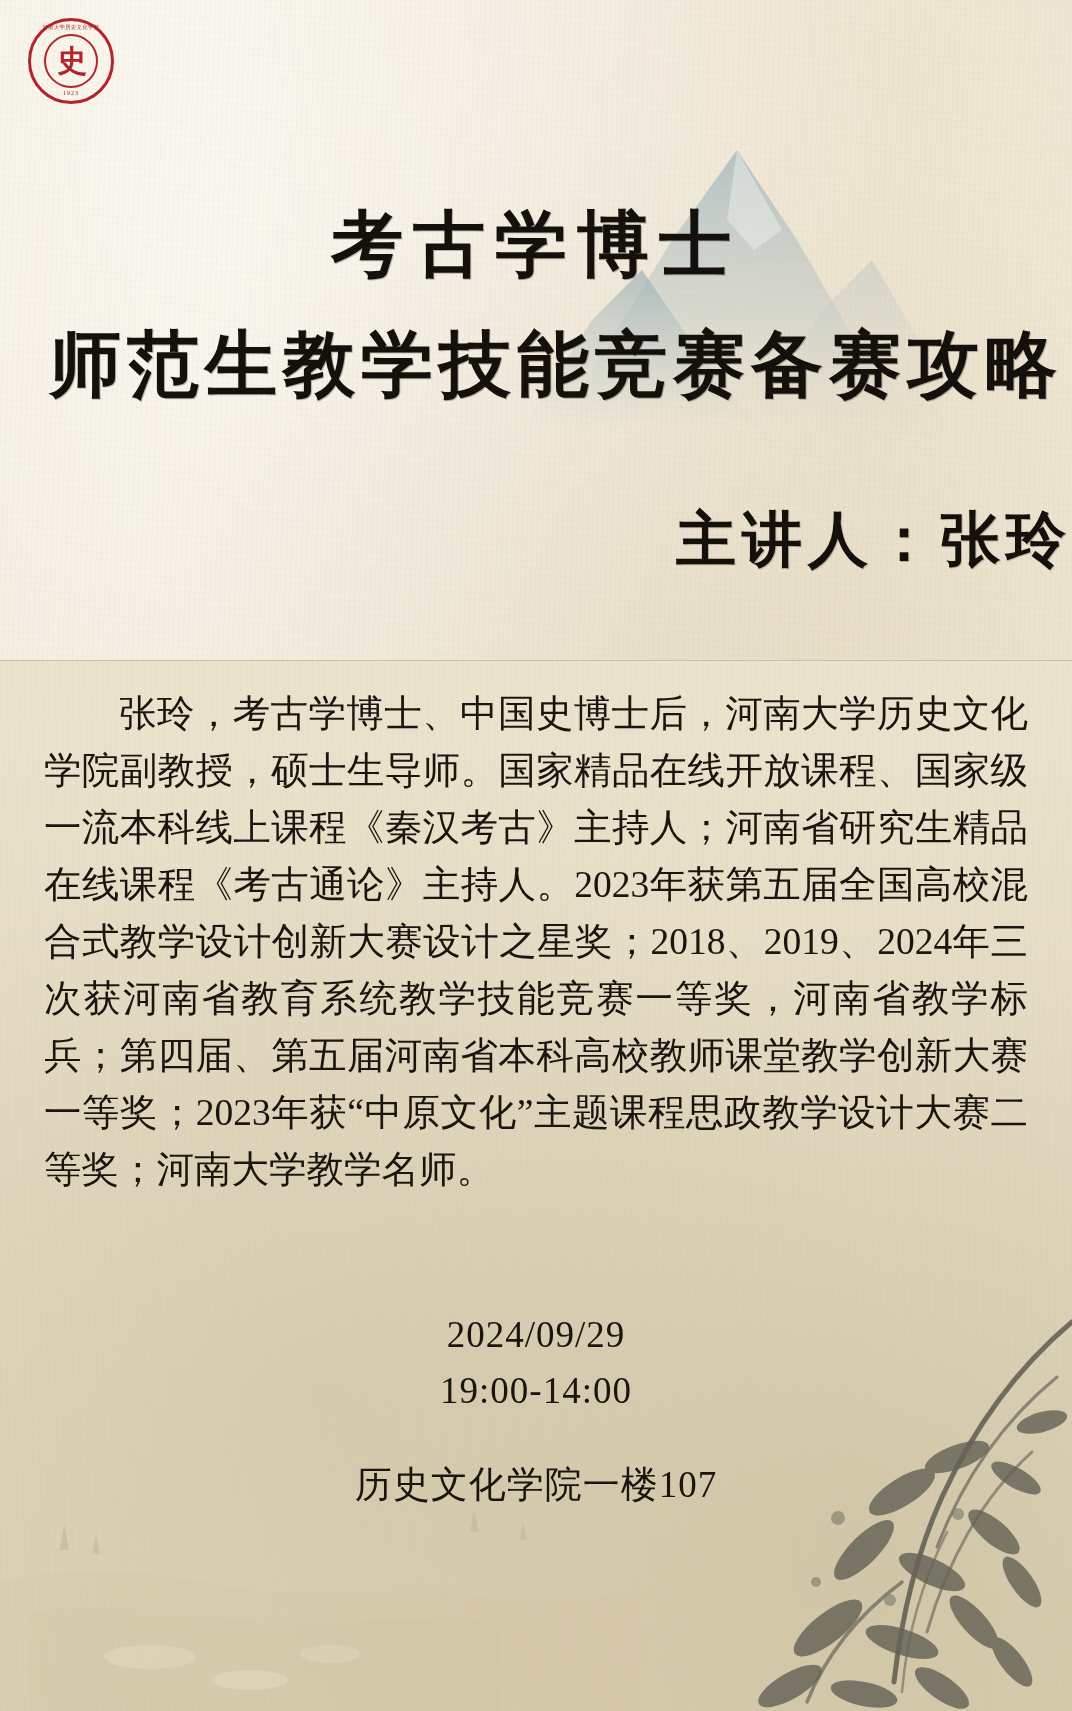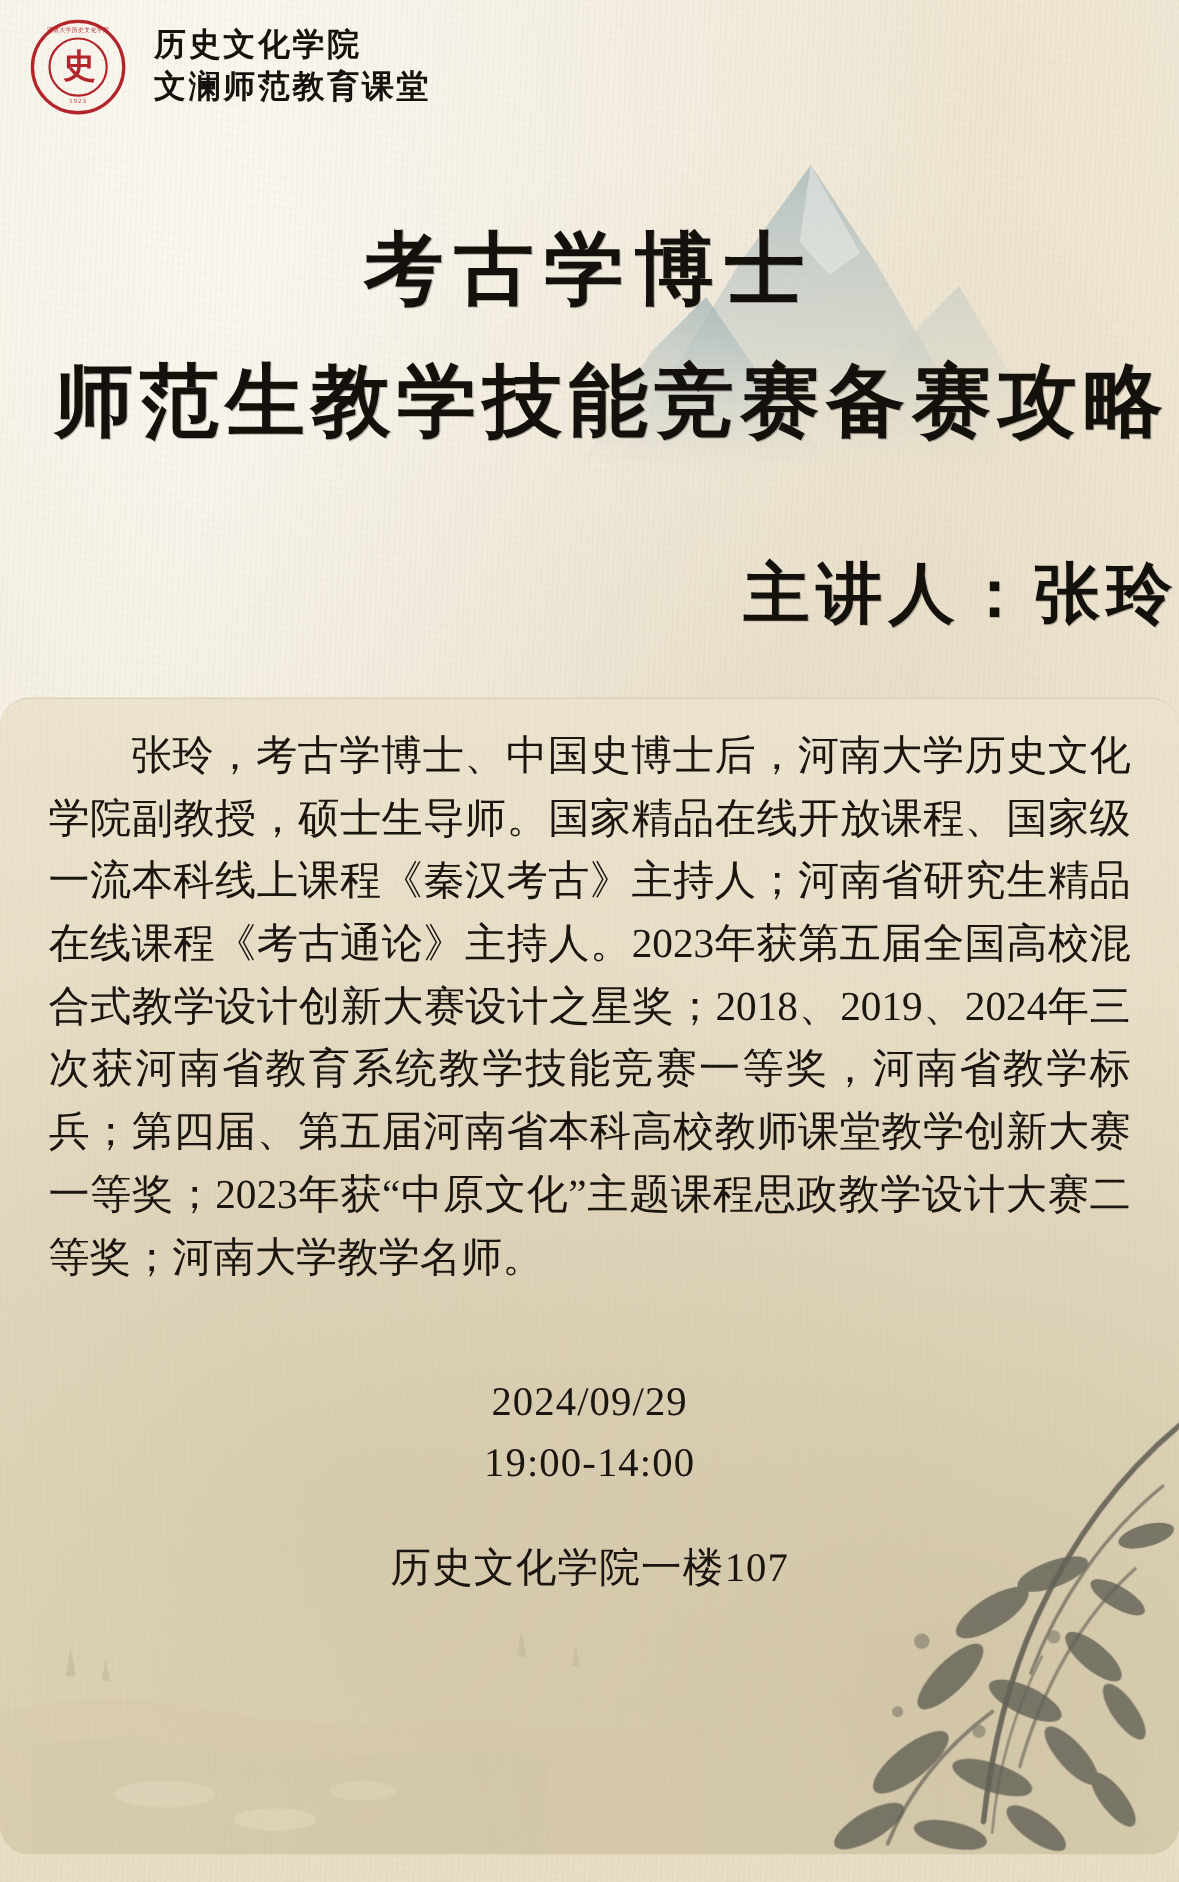--- a/index.html
+++ b/index.html
@@ -156,29 +156,28 @@
     font-weight: bold;
     color: #14110d;
     letter-spacing: 6px;
     font-family: "Liberation Serif", "DejaVu Serif", serif;
     text-shadow: 1px 1px 0 rgba(0,0,0,0.2);
   }
 
   
   .lower {
     position: absolute;
-    top: 634px;
+    top: 660px;
     left: 0;
     width: 1072px;
     height: 1051px;
     overflow: hidden;
     background:
       linear-gradient(180deg, #ece3ce 0%, #e7ddc6 30%, #e3d8be 65%, #ddd2b6 100%);
     border-top: 1px solid rgba(160,140,100,0.25);
-    border-radius: 27px;
   }
   .lower-texture {
     position: absolute;
     inset: 0;
     background-image:
       radial-gradient(ellipse at 30% 70%, rgba(205,192,162,0.55) 0%, rgba(205,192,162,0) 55%),
       radial-gradient(ellipse at 80% 85%, rgba(196,182,150,0.5) 0%, rgba(196,182,150,0) 50%),
       repeating-linear-gradient(88deg, rgba(150,130,95,0.04) 0px, rgba(150,130,95,0.04) 1px, rgba(0,0,0,0) 1px, rgba(0,0,0,0) 6px);
     pointer-events: none;
   }
@@ -202,20 +201,21 @@
     left: 0; right: 0;
     top: 612px;
     text-align: center;
     color: #1a150f;
     font-family: "Liberation Serif", "DejaVu Serif", serif;
   }
   .meta-date {
     font-size: 37px;
     line-height: 1.5;
     letter-spacing: 1px;
+    margin-top: 34px;
   }
   .meta-time {
     font-size: 37px;
     line-height: 1.5;
     letter-spacing: 1px;
   }
   .meta-place {
     margin-top: 42px;
     font-size: 37px;
     letter-spacing: 1px;
@@ -266,24 +266,20 @@
     <path d="M215 30 L260 110 L232 130 L205 100 Z" fill="#eef1ef" opacity="0.5"></path>
   </svg>
 
   <div class="top-bar">
     <div class="logo">
       <div class="ring-outer"></div>
       <div class="ring-inner"></div>
       <div class="arc-top">河南大学历史文化学院</div>
       <div class="glyph">史</div>
       <div class="arc-bottom">1923</div>
-    </div>
-    <div class="org-lines">
-      <div class="org-line">历史文化学院</div>
-      <div class="org-line">文澜师范教育课堂</div>
     </div>
   </div>
 
   <div class="title-block">
     <div class="title-main">考古学博士</div>
     <div class="title-sub">师范生教学技能竞赛备赛攻略</div>
   </div>
   <div class="speaker">主讲人：张玲</div>
 
   <div class="lower">

